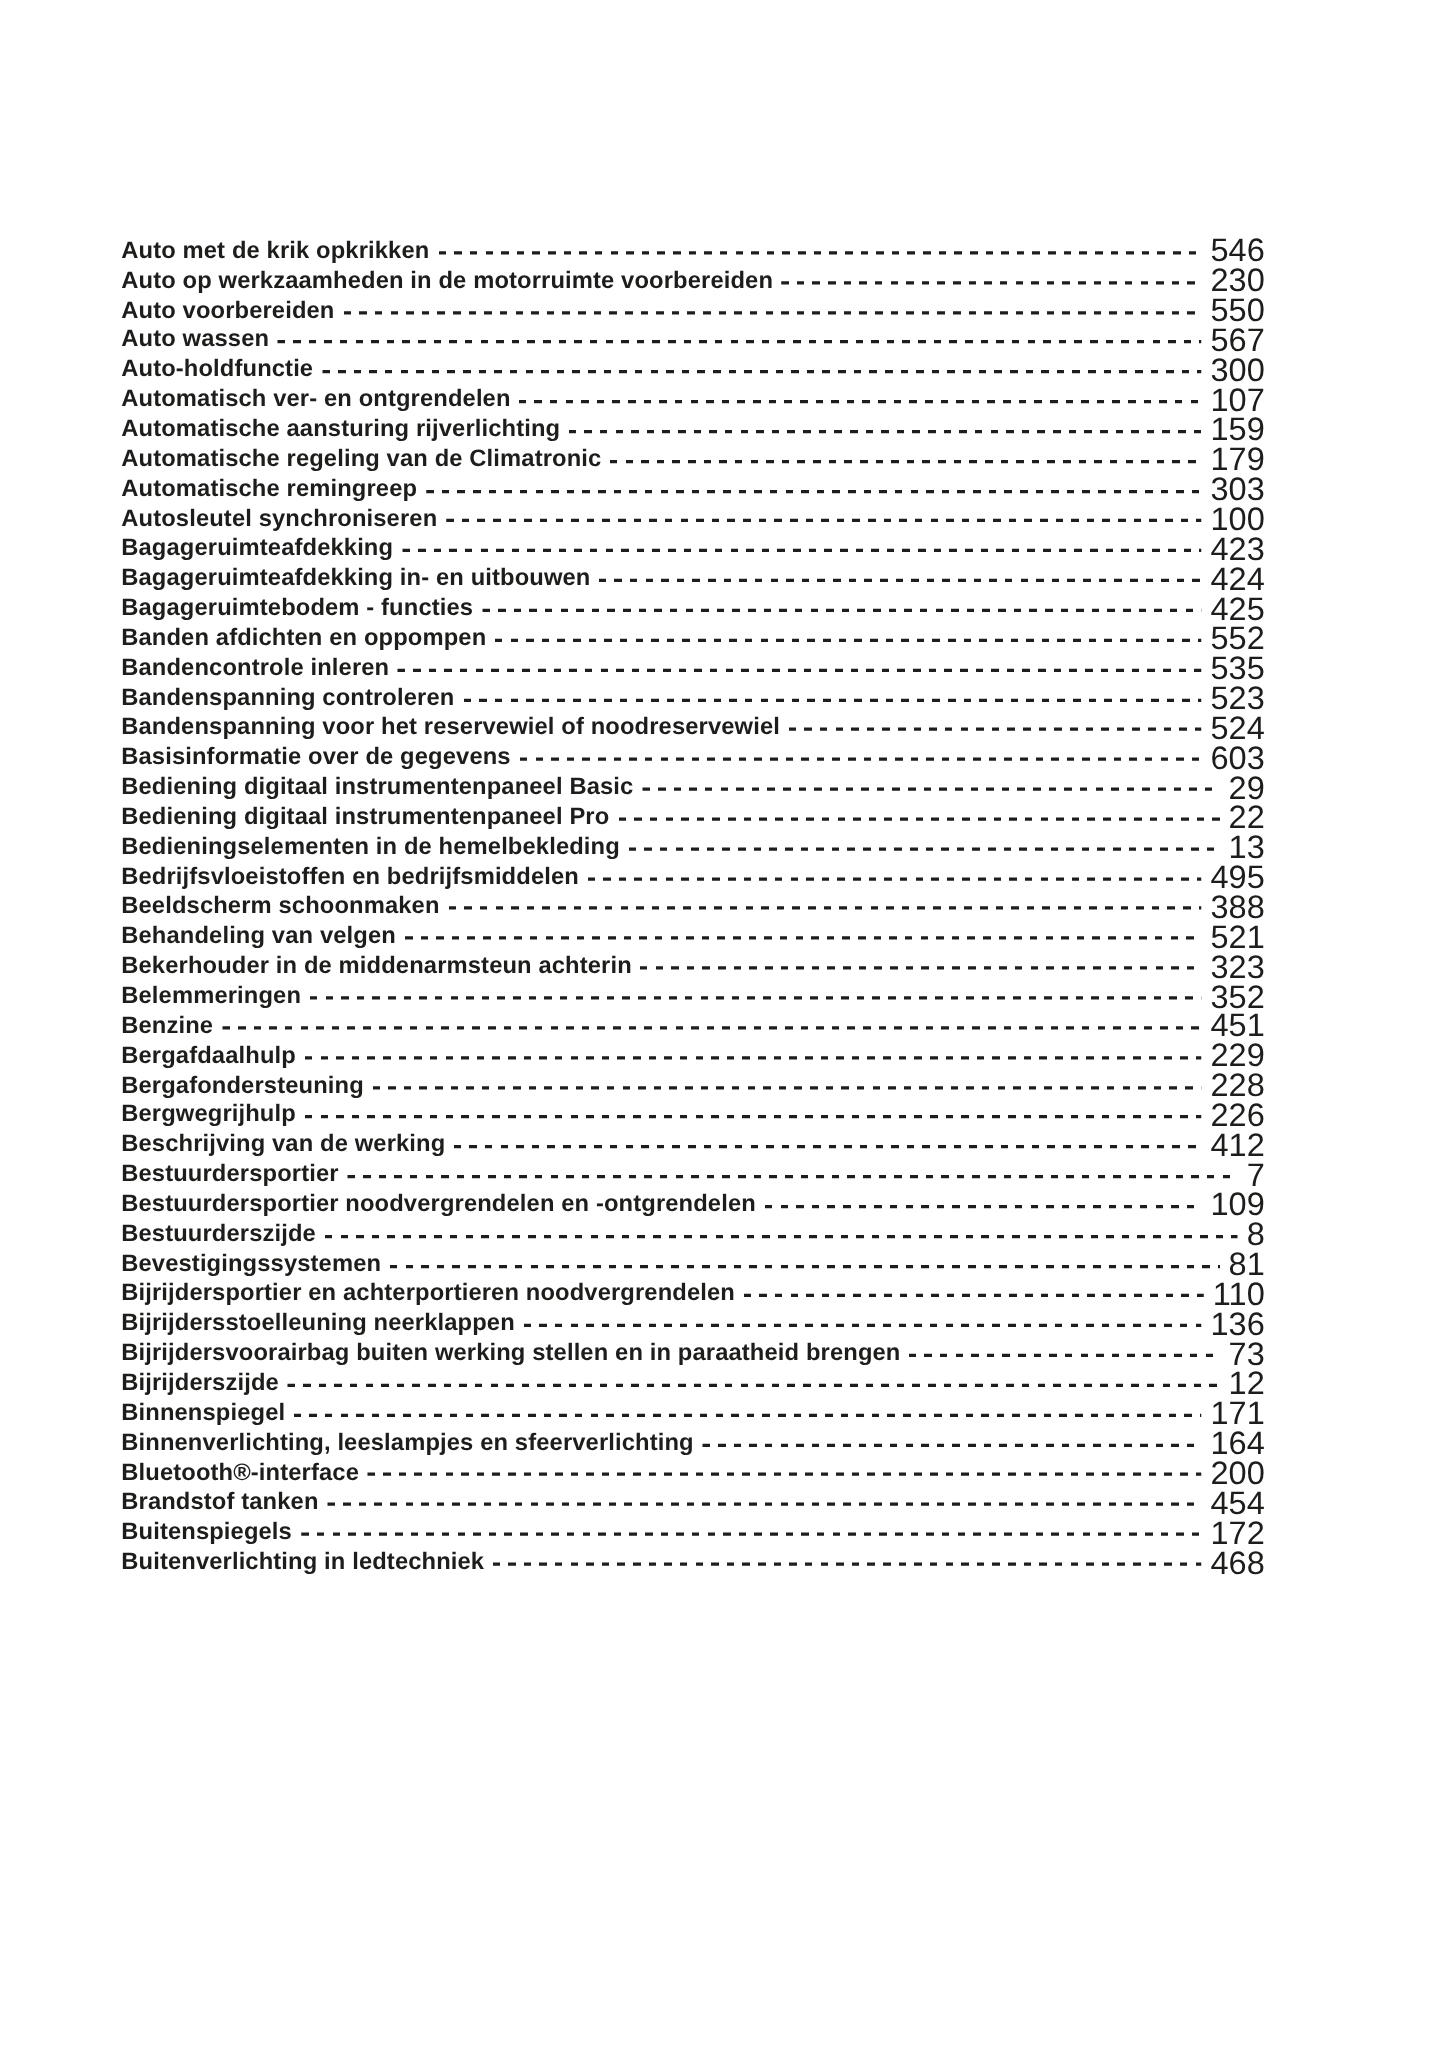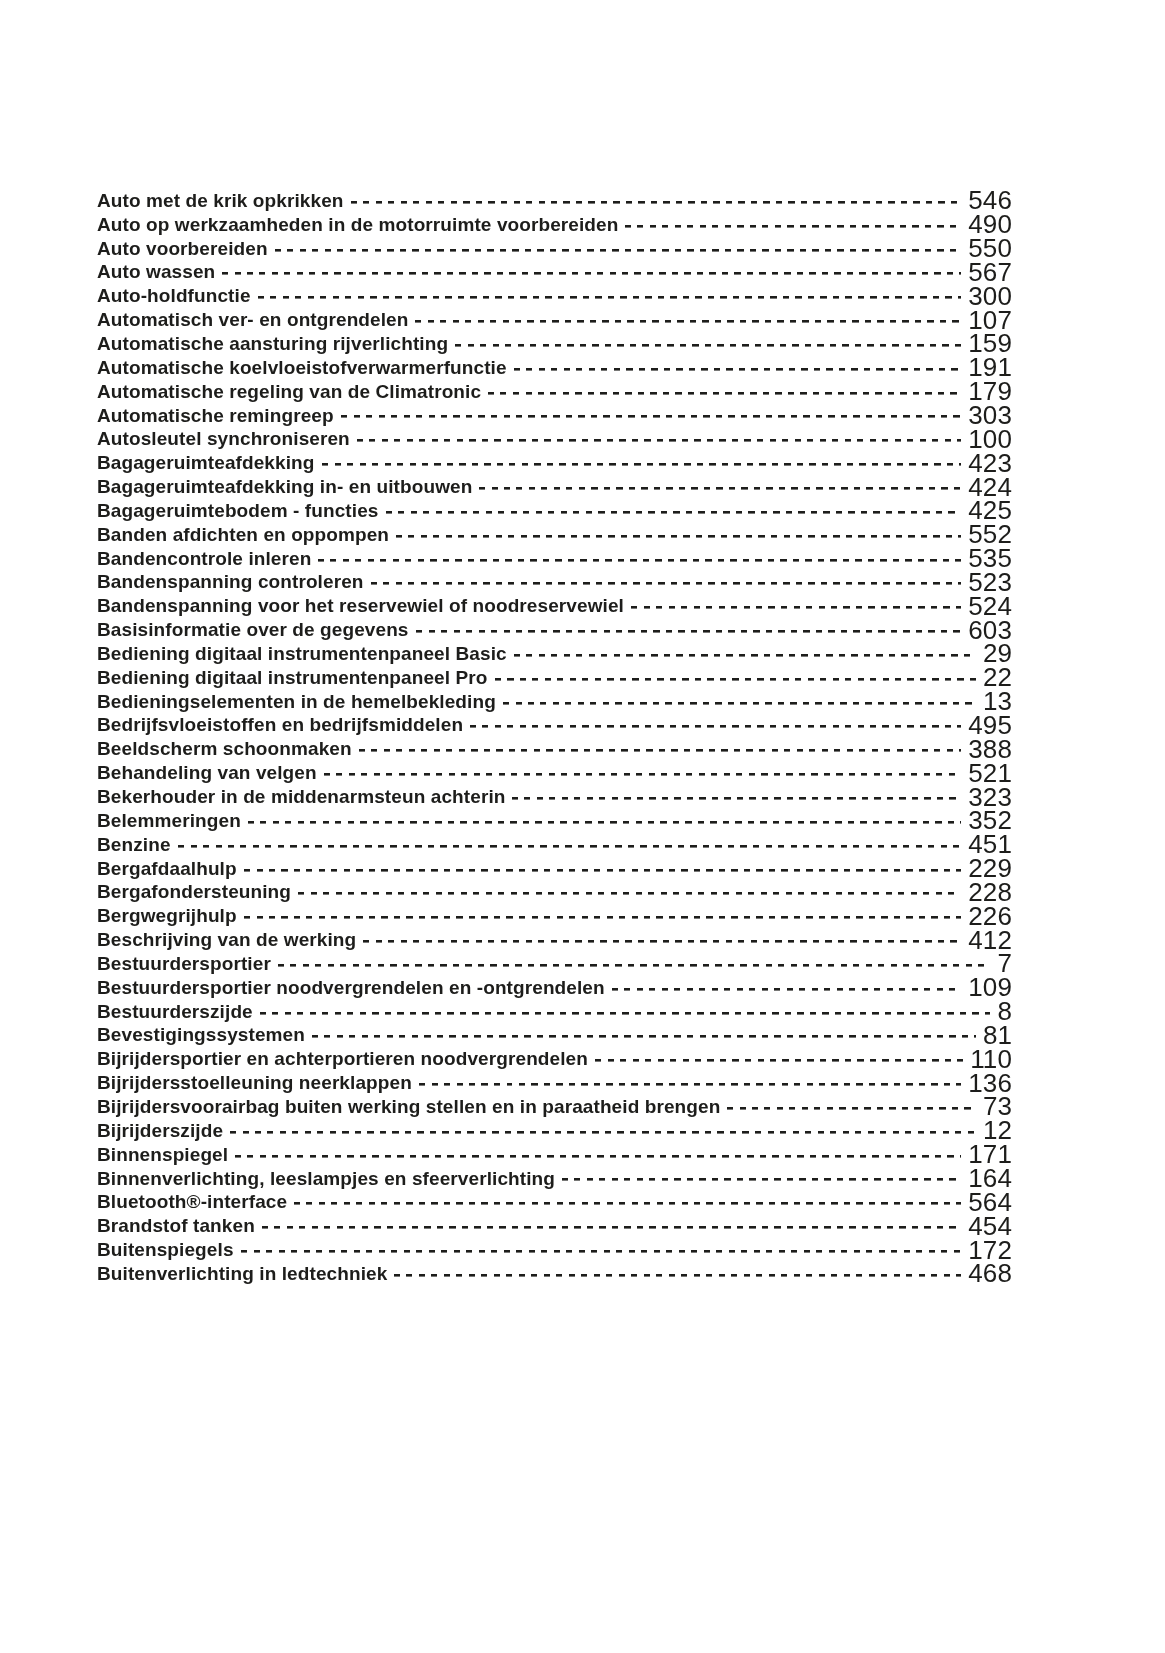--- a/index.html
+++ b/index.html
@@ -58,21 +58,21 @@
   <div class="index">
   <div class="row">
     <span class="label">Auto met de krik opkrikken</span>
     <span class="leader"></span>
     <span class="pagenum">546</span>
   </div>
 
   <div class="row">
     <span class="label">Auto op werkzaamheden in de motorruimte voorbereiden</span>
     <span class="leader"></span>
-    <span class="pagenum">490</span>
+    <span class="pagenum">230</span>
   </div>
 
   <div class="row">
     <span class="label">Auto voorbereiden</span>
     <span class="leader"></span>
     <span class="pagenum">550</span>
   </div>
 
   <div class="row">
     <span class="label">Auto wassen</span>
@@ -92,25 +92,20 @@
     <span class="leader"></span>
     <span class="pagenum">107</span>
   </div>
 
   <div class="row">
     <span class="label">Automatische aansturing rijverlichting</span>
     <span class="leader"></span>
     <span class="pagenum">159</span>
   </div>
 
-  <div class="row">
-    <span class="label">Automatische koelvloeistofverwarmerfunctie</span>
-    <span class="leader"></span>
-    <span class="pagenum">191</span>
-  </div>
 
   <div class="row">
     <span class="label">Automatische regeling van de Climatronic</span>
     <span class="leader"></span>
     <span class="pagenum">179</span>
   </div>
 
   <div class="row">
     <span class="label">Automatische remingreep</span>
     <span class="leader"></span>
@@ -307,21 +302,21 @@
 
   <div class="row">
     <span class="label">Binnenverlichting, leeslampjes en sfeerverlichting</span>
     <span class="leader"></span>
     <span class="pagenum">164</span>
   </div>
 
   <div class="row">
     <span class="label">Bluetooth®-interface</span>
     <span class="leader"></span>
-    <span class="pagenum">564</span>
+    <span class="pagenum">200</span>
   </div>
 
   <div class="row">
     <span class="label">Brandstof tanken</span>
     <span class="leader"></span>
     <span class="pagenum">454</span>
   </div>
 
   <div class="row">
     <span class="label">Buitenspiegels</span>

